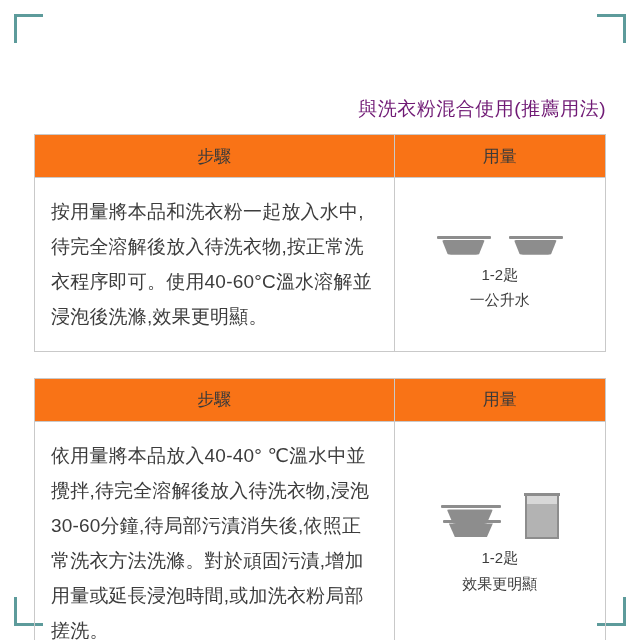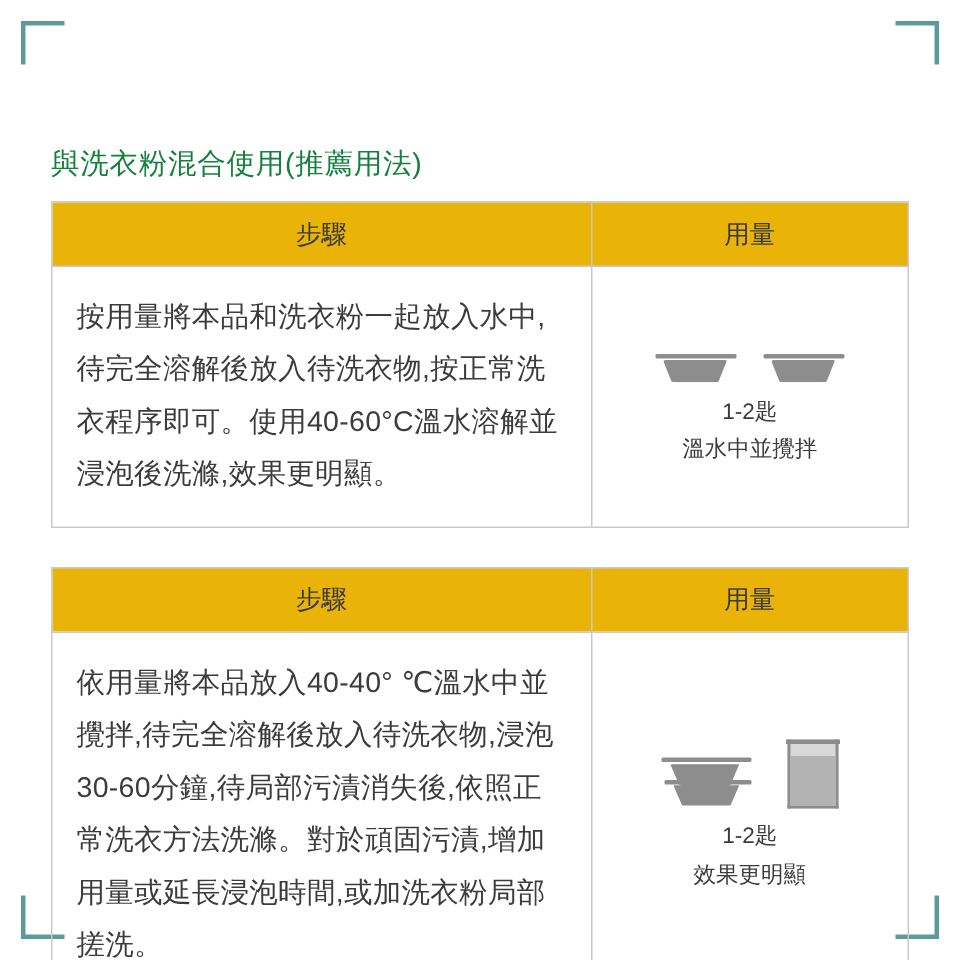--- a/index.html
+++ b/index.html
@@ -34,41 +34,41 @@
   .corner.bl { bottom: 14px; left: 14px; border-bottom-width: 3px; border-left-width: 3px; }
   .corner.br { bottom: 14px; right: 14px; border-bottom-width: 3px; border-right-width: 3px; }
 
   .content {
     position: absolute;
     left: 34px;
     top: 96px;
     width: 572px;
   }
   .section-title {
-    text-align: left;
+    text-align: right;
     font-size: 19px;
-    color: #15803d;
+    color: #701a75;
     letter-spacing: 0.5px;
     margin: 0 0 12px 0;
     font-weight: normal;
   }
   .section + .section {
     margin-top: 26px;
   }
   table.usage {
     width: 100%;
     border-collapse: collapse;
     table-layout: fixed;
   }
   table.usage th, table.usage td {
     border: 1px solid #c9c9c9;
     vertical-align: middle;
   }
   table.usage th {
-    background: #eab308;
+    background: #f97316;
     font-weight: normal;
     font-size: 17px;
     color: #3a3a3a;
     height: 40px;
     text-align: center;
   }
   .col-steps { width: 63%; }
   .col-amount { width: 37%; }
   td.steps {
     padding: 16px 14px 16px 16px;
@@ -220,21 +220,21 @@
                   <div class="rim"></div>
                   <div class="bowl"></div>
                 </div>
                 <div class="scoop small">
                   <div class="rim"></div>
                   <div class="bowl"></div>
                 </div>
               </div>
               <div class="amount-lines">
                 <div>1-2匙</div>
-                <div>溫水中並攪拌</div>
+                <div>一公升水</div>
               </div>
             </td>
           </tr>
         </tbody>
       </table>
     </div>
 
     <div class="section">
 
       <table class="usage">

